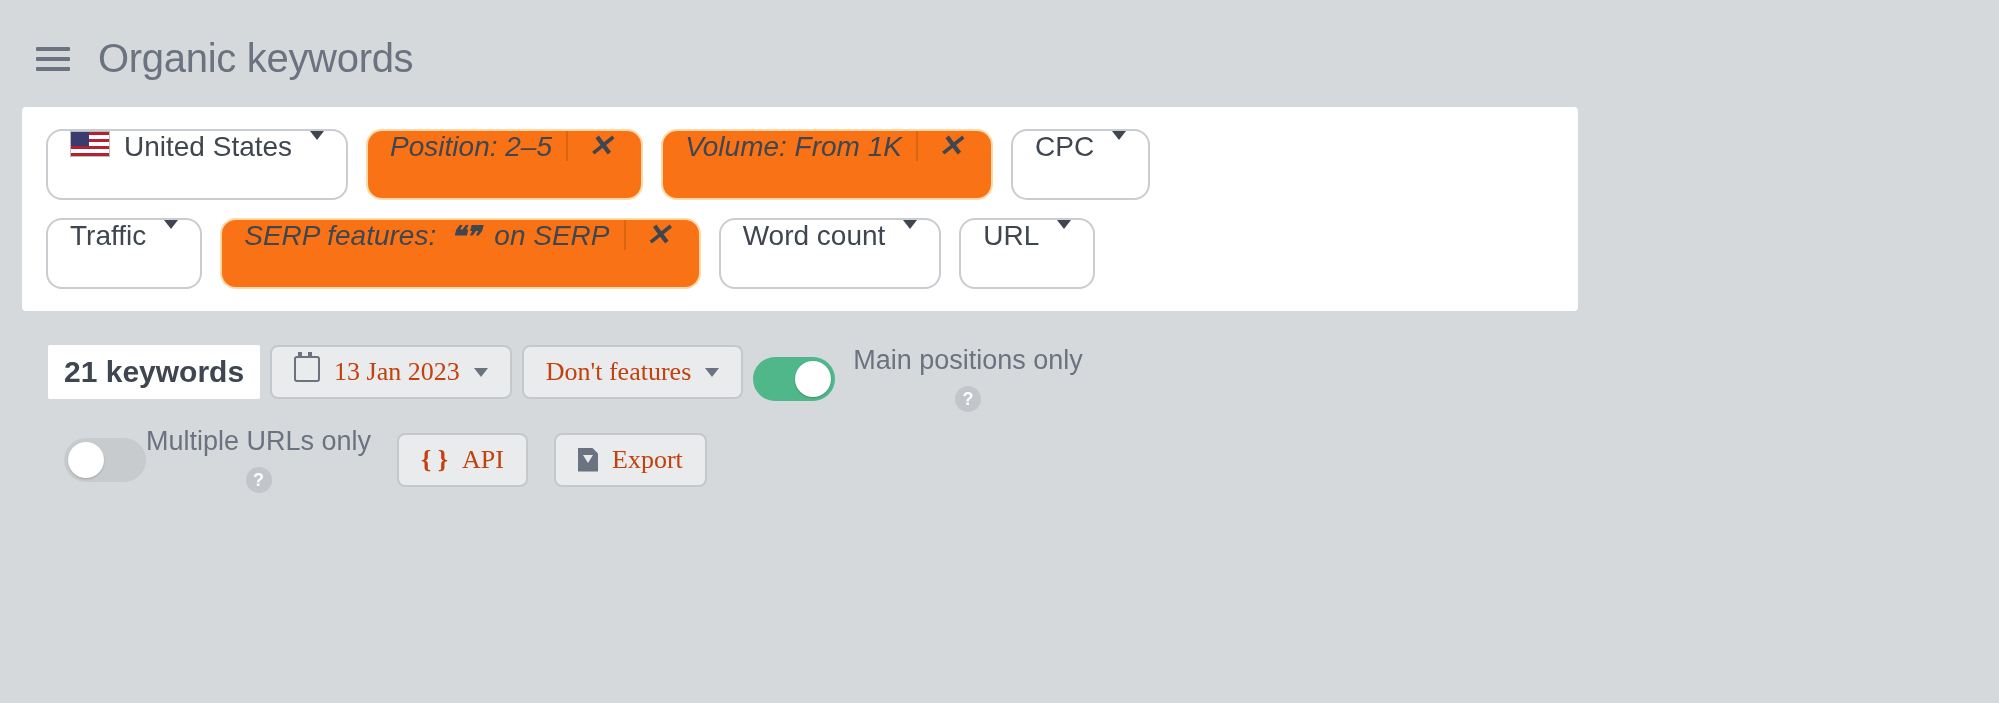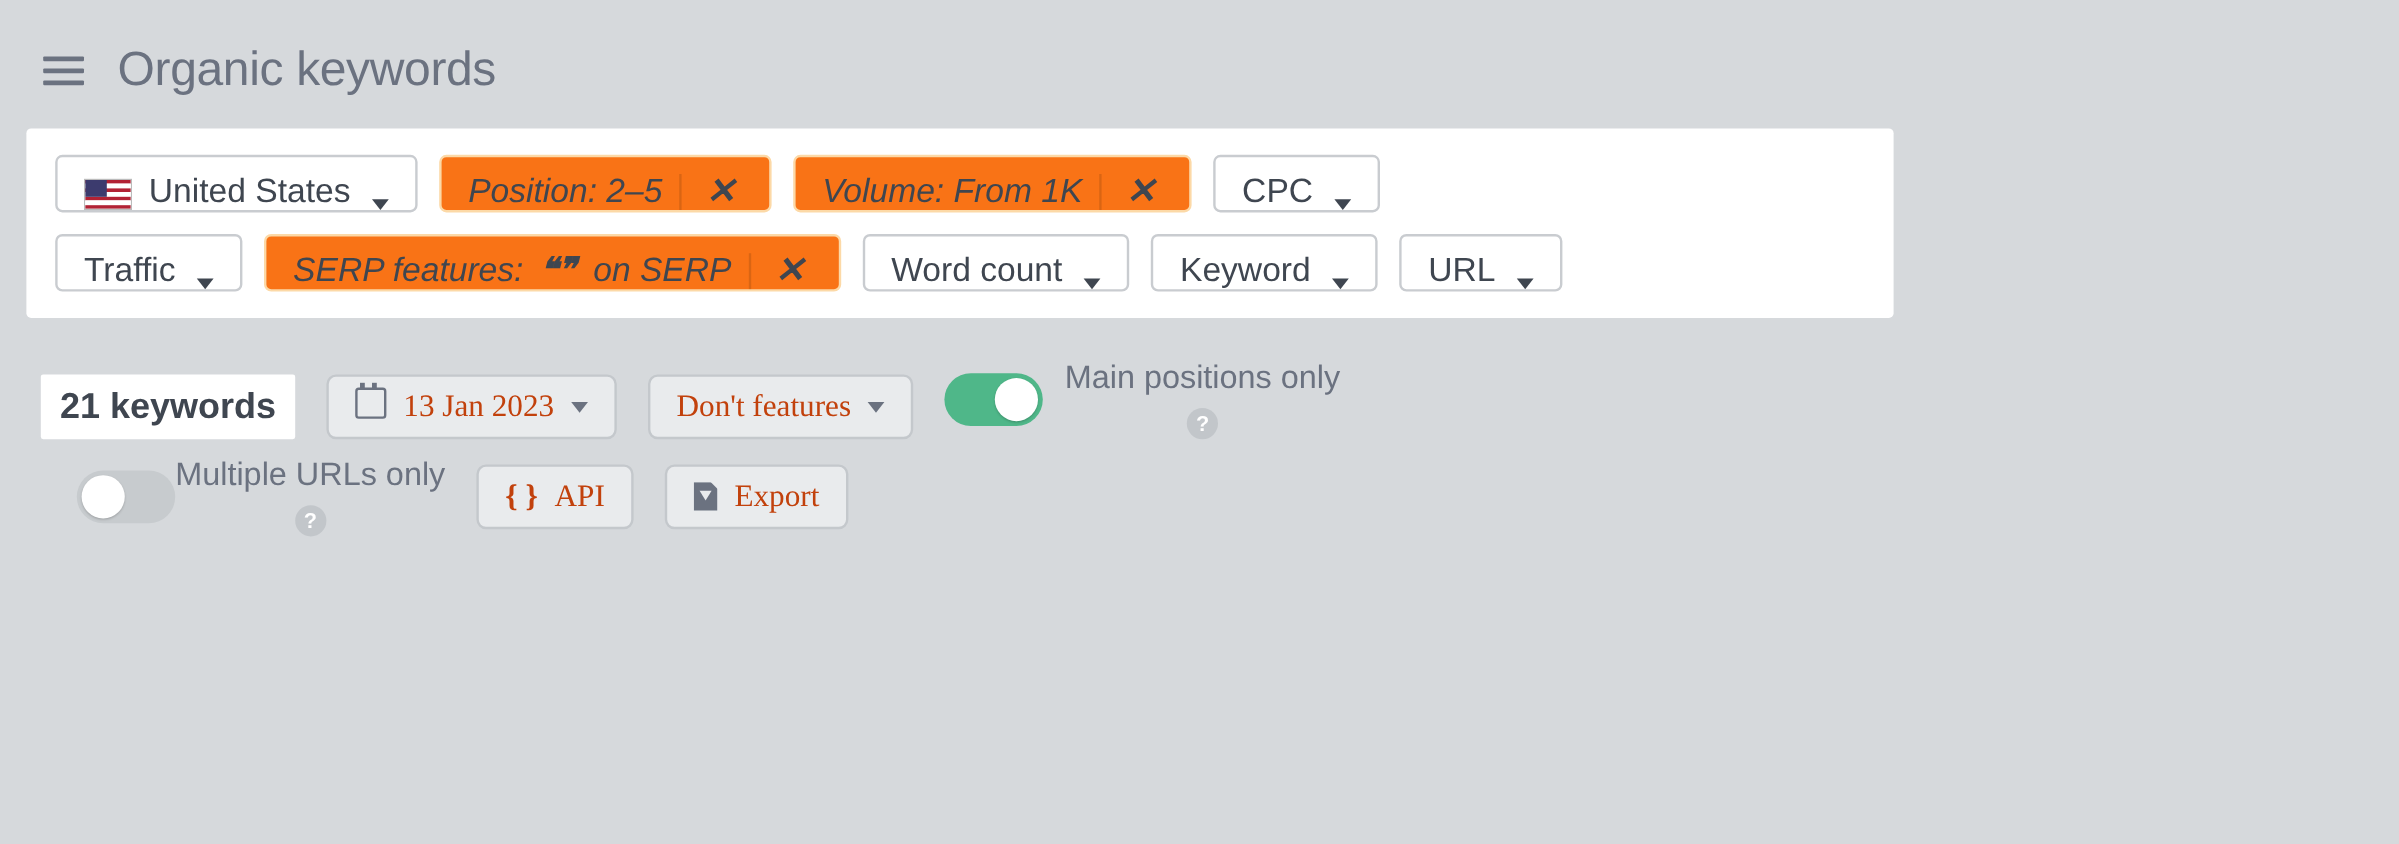--- a/index.html
+++ b/index.html
@@ -27,25 +27,25 @@
     background: #ffffff;
     margin: 0 22px;
     border-radius: 4px;
     padding: 22px 24px;
   }
   .filters-row {
     display: flex; flex-wrap: wrap; gap: 18px;
   }
   .filters-row + .filters-row { margin-top: 18px; }
   .pill {
-    display: inline-flex; align-items: flex-end; gap: 14px;
-    height: 48px;
+    display: inline-flex; align-items: flex-start; gap: 14px;
+    height: 71px;
     padding: 0 22px;
     border: 2px solid #c9ccd0;
-    border-radius: 6px;
+    border-radius: 16px;
     background: #fff;
     font-size: 28px;
     color: #3f4650;
     cursor: pointer;
   }
   .pill.active {
     background: #f97316;
     border-color: #fcd9a7;
     font-style: italic;
   }
@@ -64,23 +64,23 @@
     display: inline-flex; flex-direction: column; overflow: hidden;
   }
   .flag .stripe { flex: 1; }
   .flag .stripe:nth-child(odd){ background:#b22234;}
   .flag .stripe:nth-child(even){ background:#fff;}
   .flag .canton {
     position:absolute; top:0; left:0; width:18px; height:14px; background:#3c3b6e;
   }
   .quotes-icon { font-weight: 700; }
   .toolbar {
-    display: flex; align-items: flex-end; flex-wrap: wrap;
-    gap: 26px;
-    padding: 34px 30px 8px 34px;
+    display: flex; align-items: flex-start; flex-wrap: wrap;
+    gap: 10px;
+    padding: 34px 30px 8px 48px;
   }
   .kw-count {
     background: #fff; padding: 10px 16px; font-size: 30px; font-weight: 700; color: #3f4650;
     border-radius: 2px;
   }
   .soft-btn {
     display: inline-flex; align-items: center; gap: 14px;
     height: 54px; padding: 0 22px;
     border: 2px solid #c4c8cc; border-radius: 8px;
     background: #e9ebed; color: #c2410c; font-size: 26px;
@@ -189,24 +189,20 @@
         <span class="quotes-icon">❝❞</span>
         <span> on SERP</span>
         <span class="close">✕</span>
       </div>
 
       <div class="pill">
         <span>Word count</span>
         <span class="caret"></span>
       </div>
 
-      <div class="pill">
-        <span>Keyword</span>
-        <span class="caret"></span>
-      </div>
 
       <div class="pill">
         <span>URL</span>
         <span class="caret"></span>
       </div>
     </div>
   </div>
 
   <div class="toolbar">
     <div class="kw-count">21 keywords</div>

